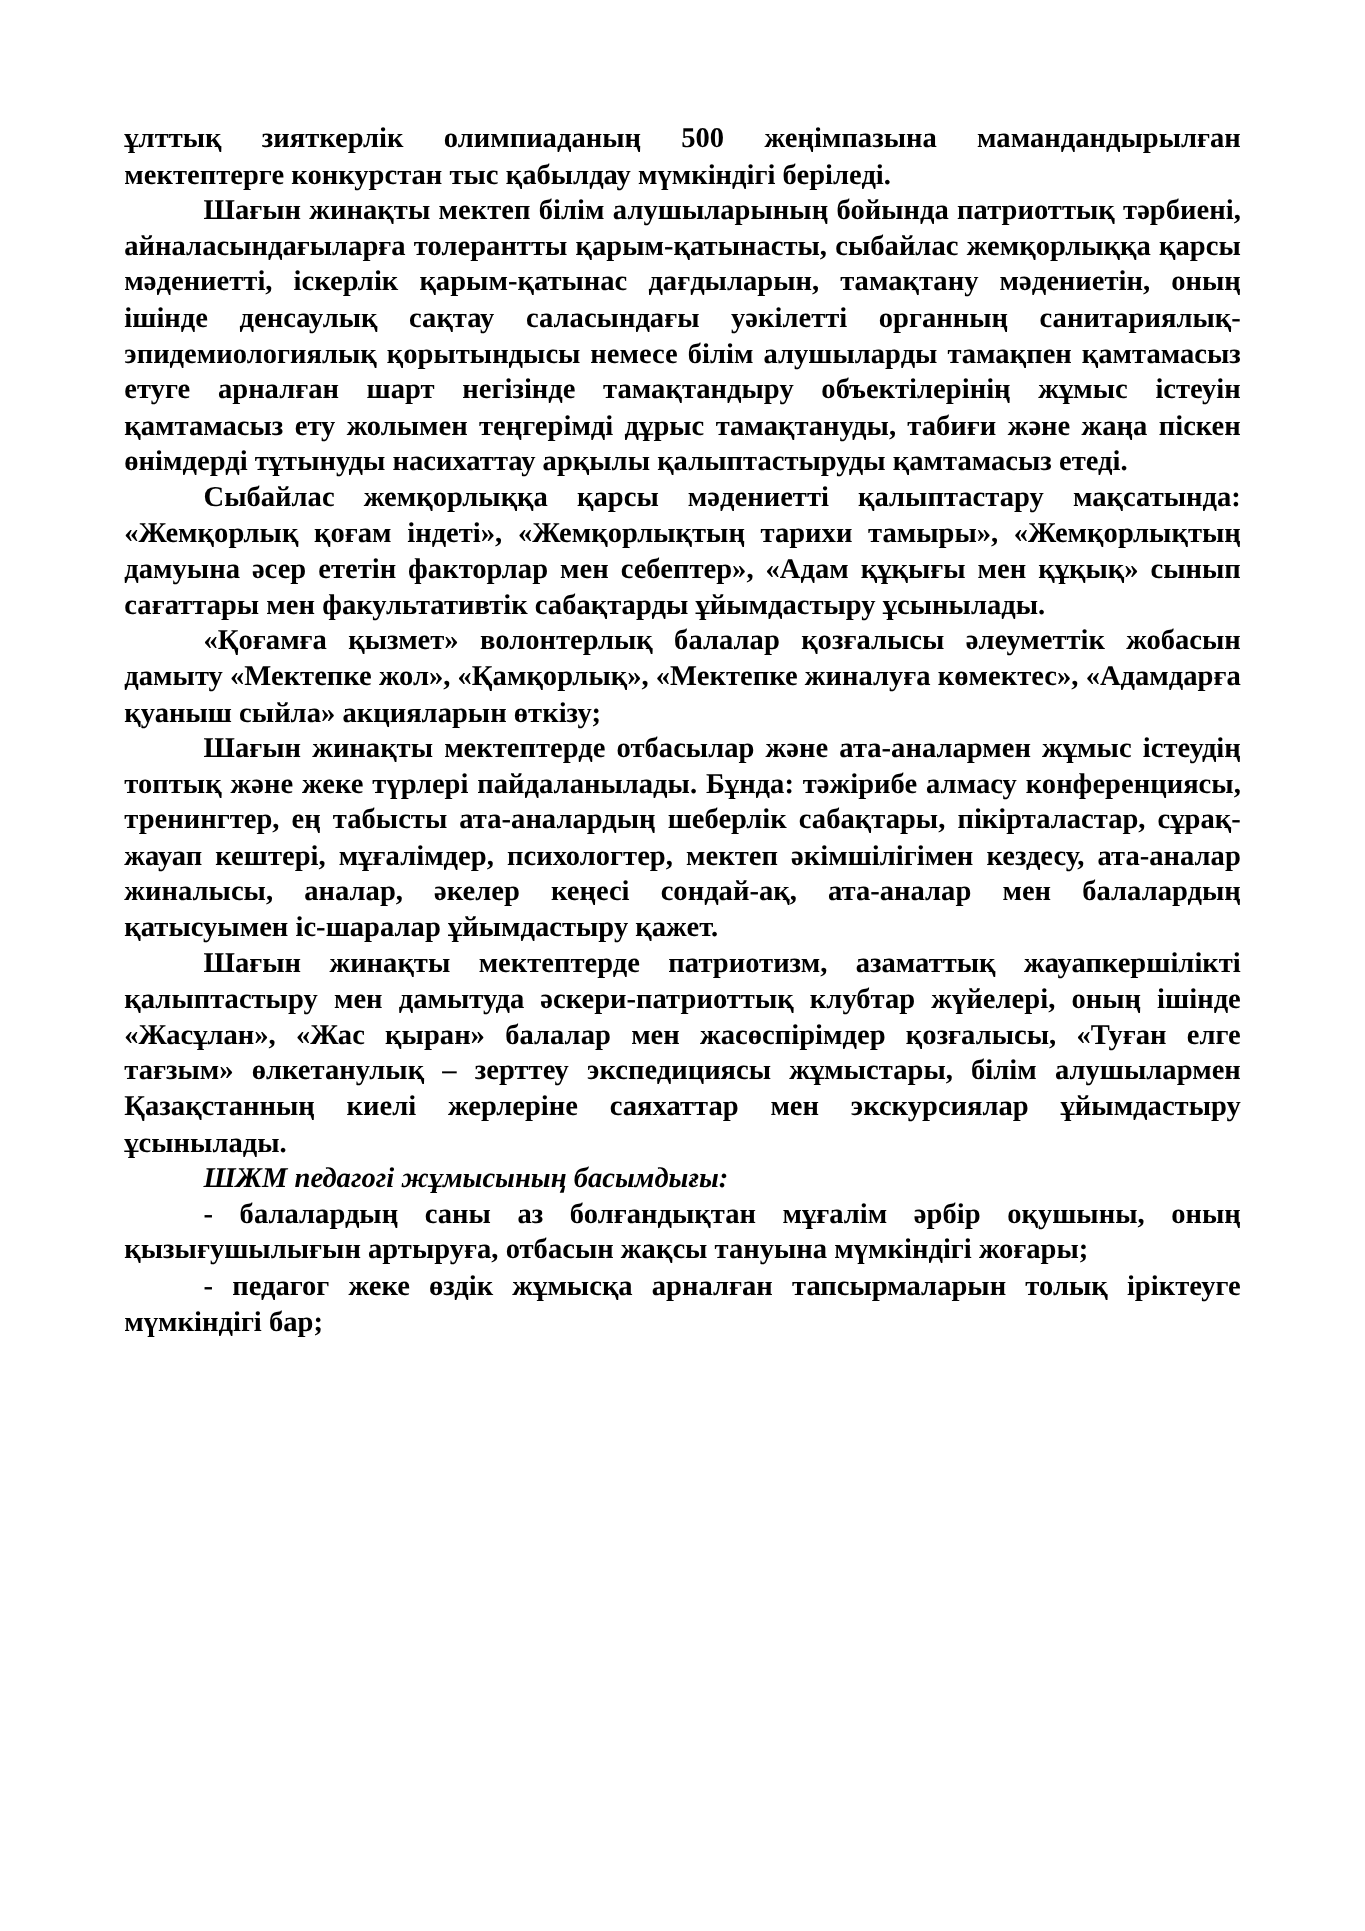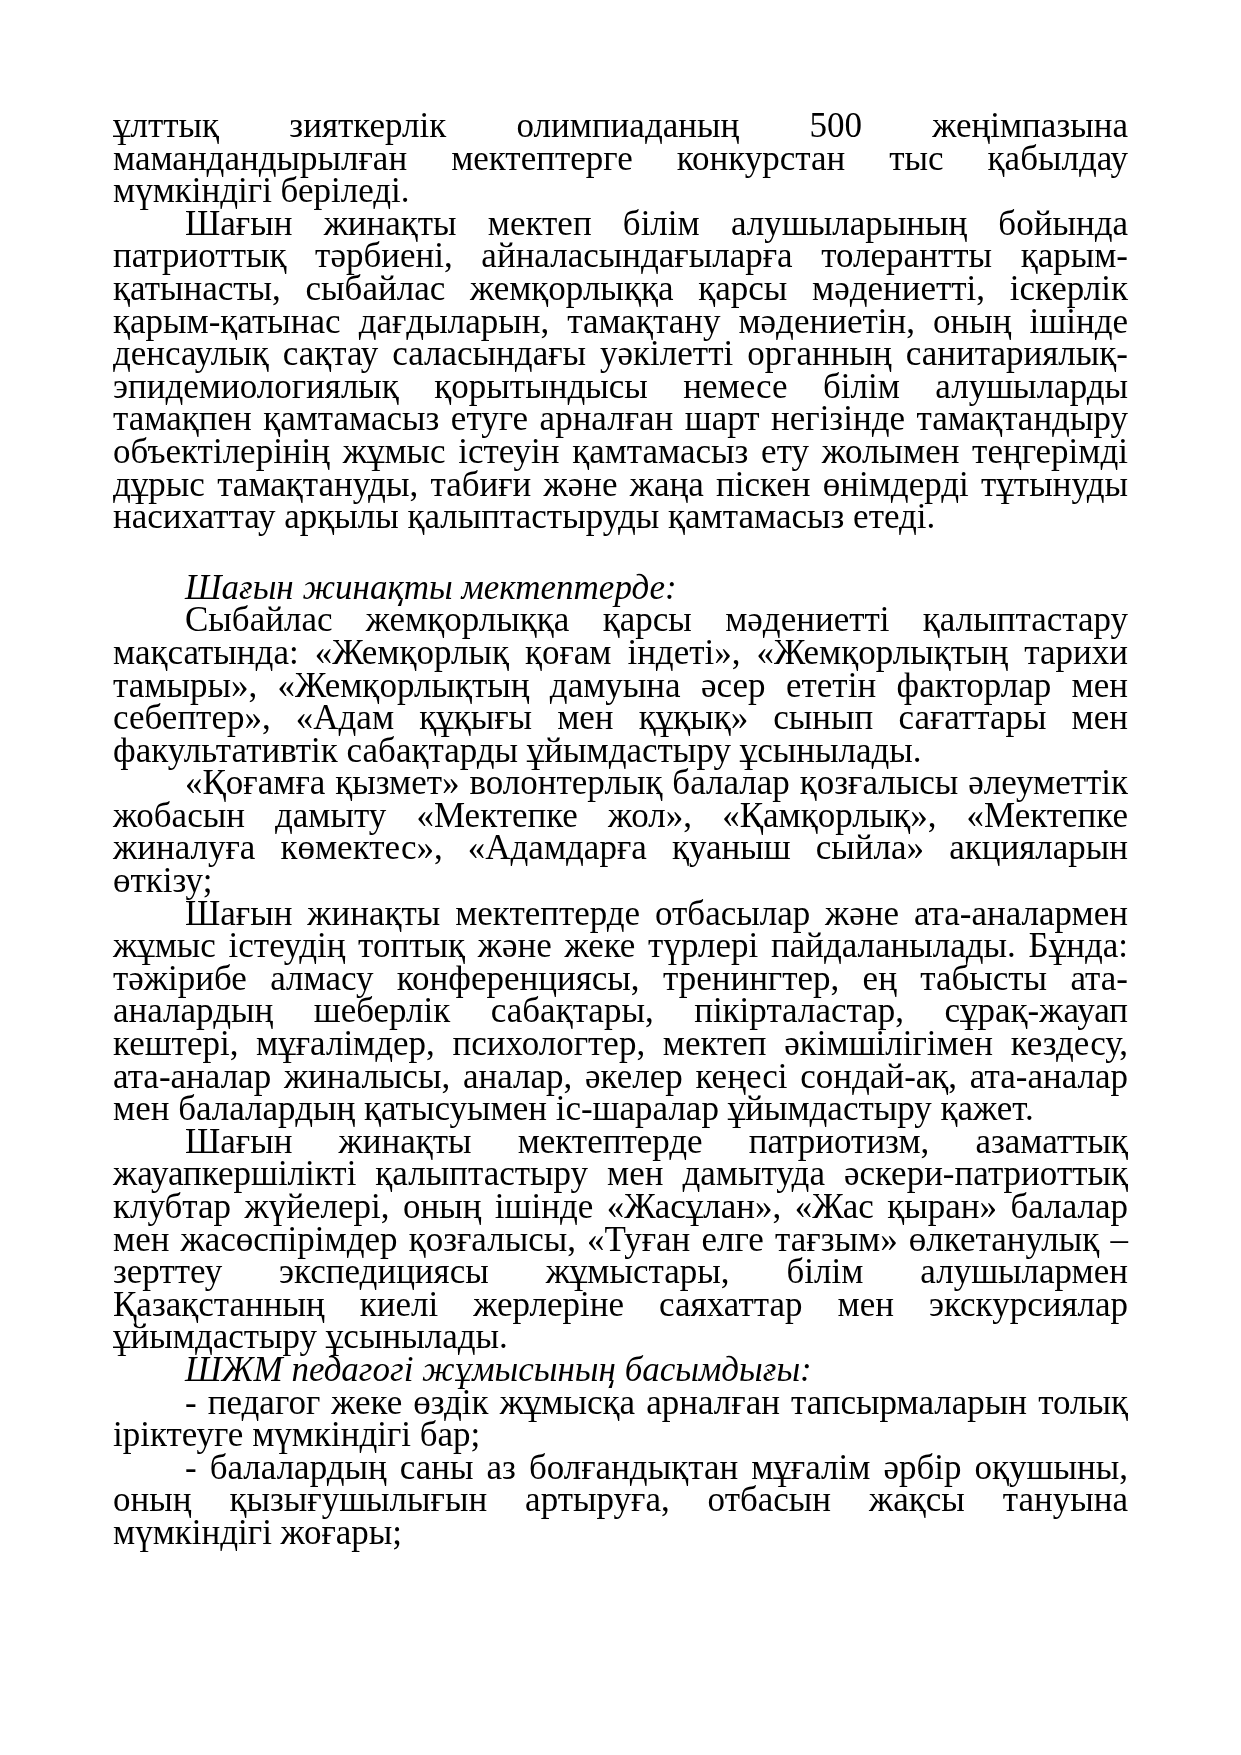--- a/index.html
+++ b/index.html
@@ -18,23 +18,24 @@
   .page {
     position: absolute;
     inset: 0;
     background: #ffffff;
   }
   .content {
     position: absolute;
     left: 113px;
     top: 110px;
     width: 1015px;
-    font-size: 35px;
+    font-size: 26px;
     line-height: 32.6px;
     text-align: justify;
+    font-weight: bold;
   }
   .content p {
     margin: 0;
     padding: 0;
     text-indent: 72px;
   }
   .content p.no-indent {
     text-indent: 0;
   }
   .content p.italic {
@@ -53,22 +54,21 @@
     line-height: 33px;
   }
 </style>
 </head>
 <body>
 
 <div class="page">
   <div class="content">
     <p class="no-indent">ұлттық зияткерлік олимпиаданың 500 жеңімпазына мамандандырылған мектептерге конкурстан тыс қабылдау мүмкіндігі беріледі.</p>
     <p>Шағын жинақты мектеп білім алушыларының бойында патриоттық тәрбиені, айналасындағыларға толерантты қарым-қатынасты, сыбайлас жемқорлыққа қарсы мәдениетті, іскерлік қарым-қатынас дағдыларын, тамақтану мәдениетін, оның ішінде денсаулық сақтау саласындағы уәкілетті органның санитариялық-эпидемиологиялық қорытындысы немесе білім алушыларды тамақпен қамтамасыз етуге арналған шарт негізінде тамақтандыру объектілерінің жұмыс істеуін қамтамасыз ету жолымен теңгерімді дұрыс тамақтануды, табиғи және жаңа піскен өнімдерді тұтынуды насихаттау арқылы қалыптастыруды қамтамасыз етеді.</p>
-    <p class="italic gap-before">Шағын жинақты мектептерде:</p>
     <p>Сыбайлас жемқорлыққа қарсы мәдениетті қалыптастару мақсатында: «Жемқорлық қоғам індеті», «Жемқорлықтың тарихи тамыры», «Жемқорлықтың дамуына әсер ететін факторлар мен себептер», «Адам құқығы мен құқық» сынып сағаттары мен факультативтік сабақтарды ұйымдастыру ұсынылады.</p>
     <p>«Қоғамға қызмет» волонтерлық балалар қозғалысы әлеуметтік жобасын дамыту «Мектепке жол», «Қамқорлық», «Мектепке жиналуға көмектес», «Адамдарға қуаныш сыйла» акцияларын өткізу;</p>
     <p>Шағын жинақты мектептерде отбасылар және ата-аналармен жұмыс істеудің топтық және жеке түрлері пайдаланылады. Бұнда: тәжірибе алмасу конференциясы, тренингтер, ең табысты ата-аналардың шеберлік сабақтары, пікірталастар, сұрақ-жауап кештері, мұғалімдер, психологтер, мектеп әкімшілігімен кездесу, ата-аналар жиналысы, аналар, әкелер кеңесі сондай-ақ, ата-аналар мен балалардың қатысуымен іс-шаралар ұйымдастыру қажет.</p>
     <p>Шағын жинақты мектептерде патриотизм, азаматтық жауапкершілікті қалыптастыру мен дамытуда әскери-патриоттық клубтар жүйелері, оның ішінде «Жасұлан», «Жас қыран» балалар мен жасөспірімдер қозғалысы, «Туған елге тағзым» өлкетанулық – зерттеу экспедициясы жұмыстары, білім алушылармен Қазақстанның киелі жерлеріне саяхаттар мен экскурсиялар ұйымдастыру ұсынылады.</p>
     <p class="italic">ШЖМ педагогі жұмысының басымдығы:</p>
+    <p>- балалардың саны аз болғандықтан мұғалім әрбір оқушыны, оның қызығушылығын артыруға, отбасын жақсы тануына мүмкіндігі жоғары;</p>
     <p>- педагог жеке өздік жұмысқа арналған тапсырмаларын толық іріктеуге мүмкіндігі бар;</p>
-    <p>- балалардың саны аз болғандықтан мұғалім әрбір оқушыны, оның қызығушылығын артыруға, отбасын жақсы тануына мүмкіндігі жоғары;</p>
   </div>
 </div>
 
 </body></html>

